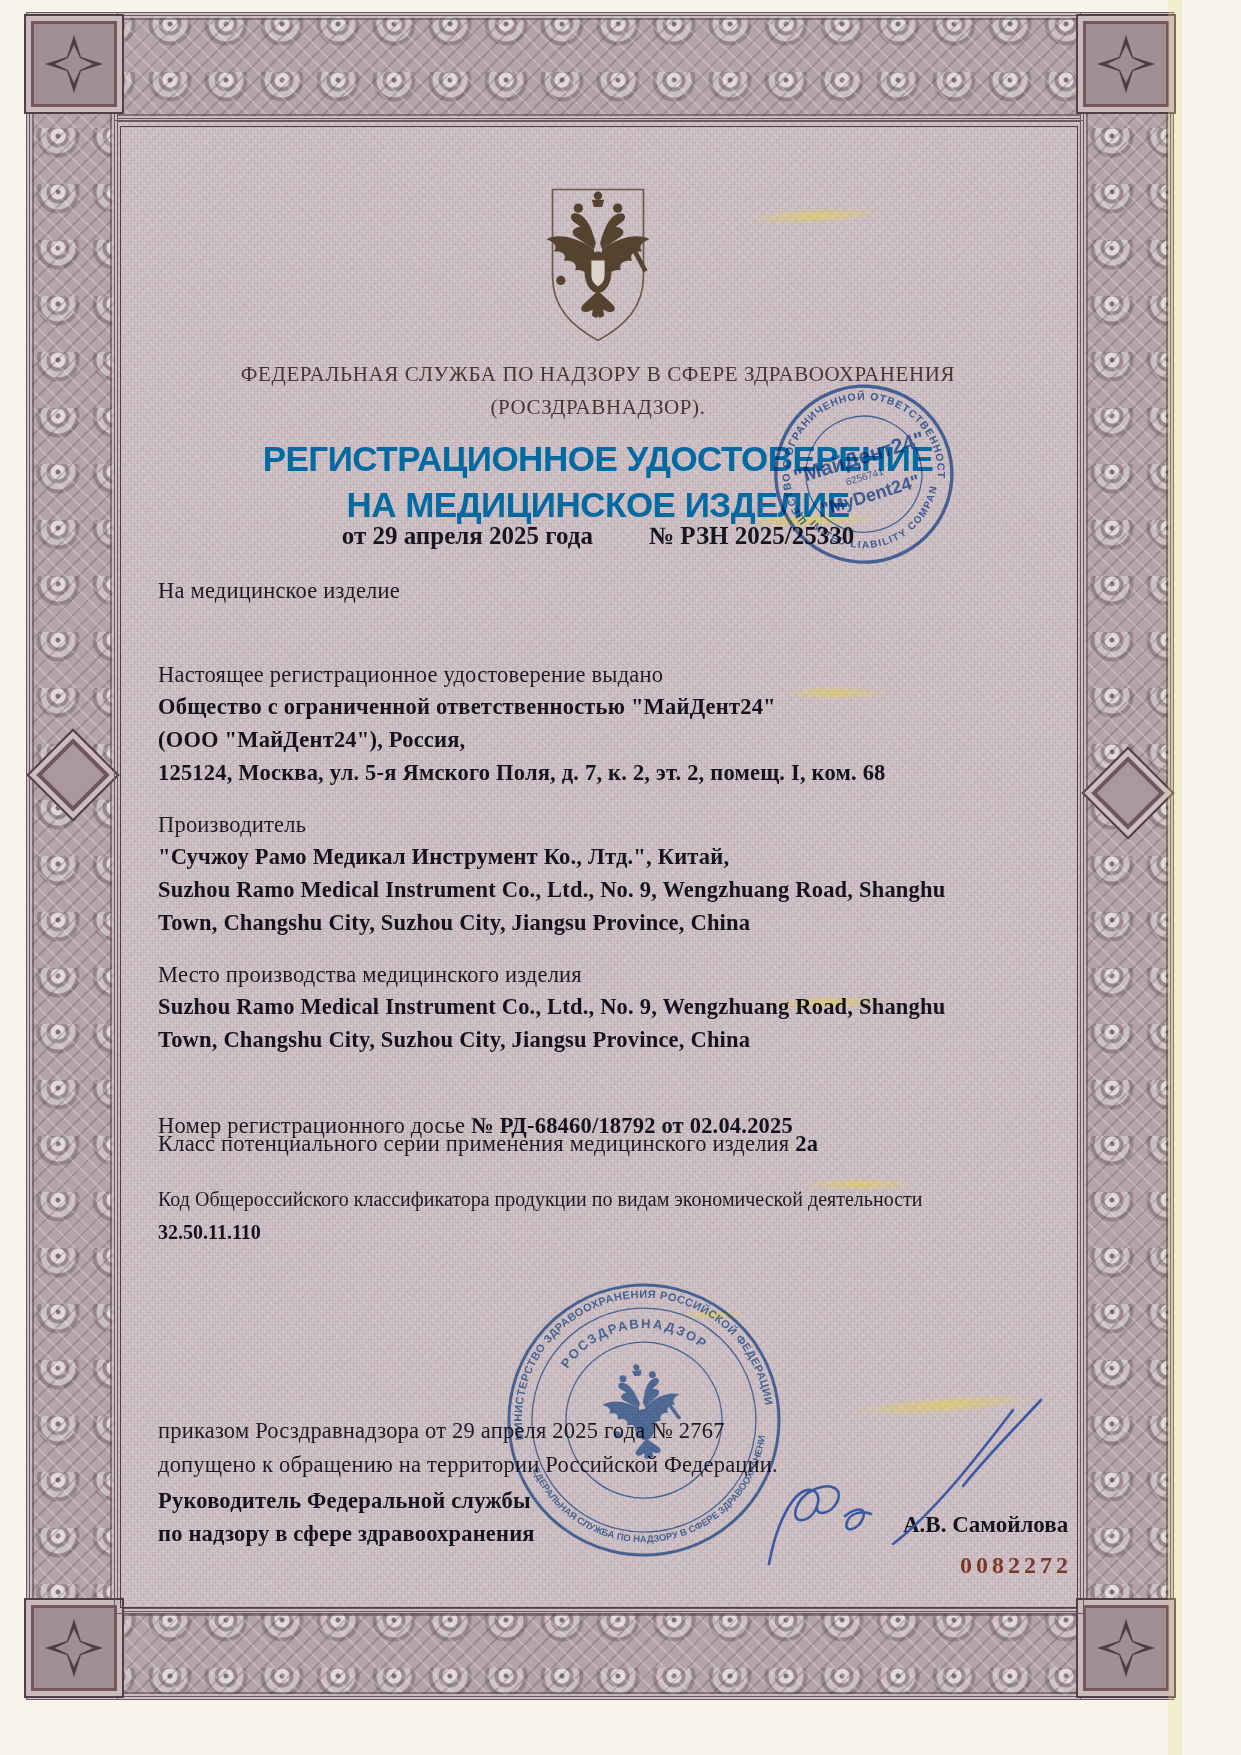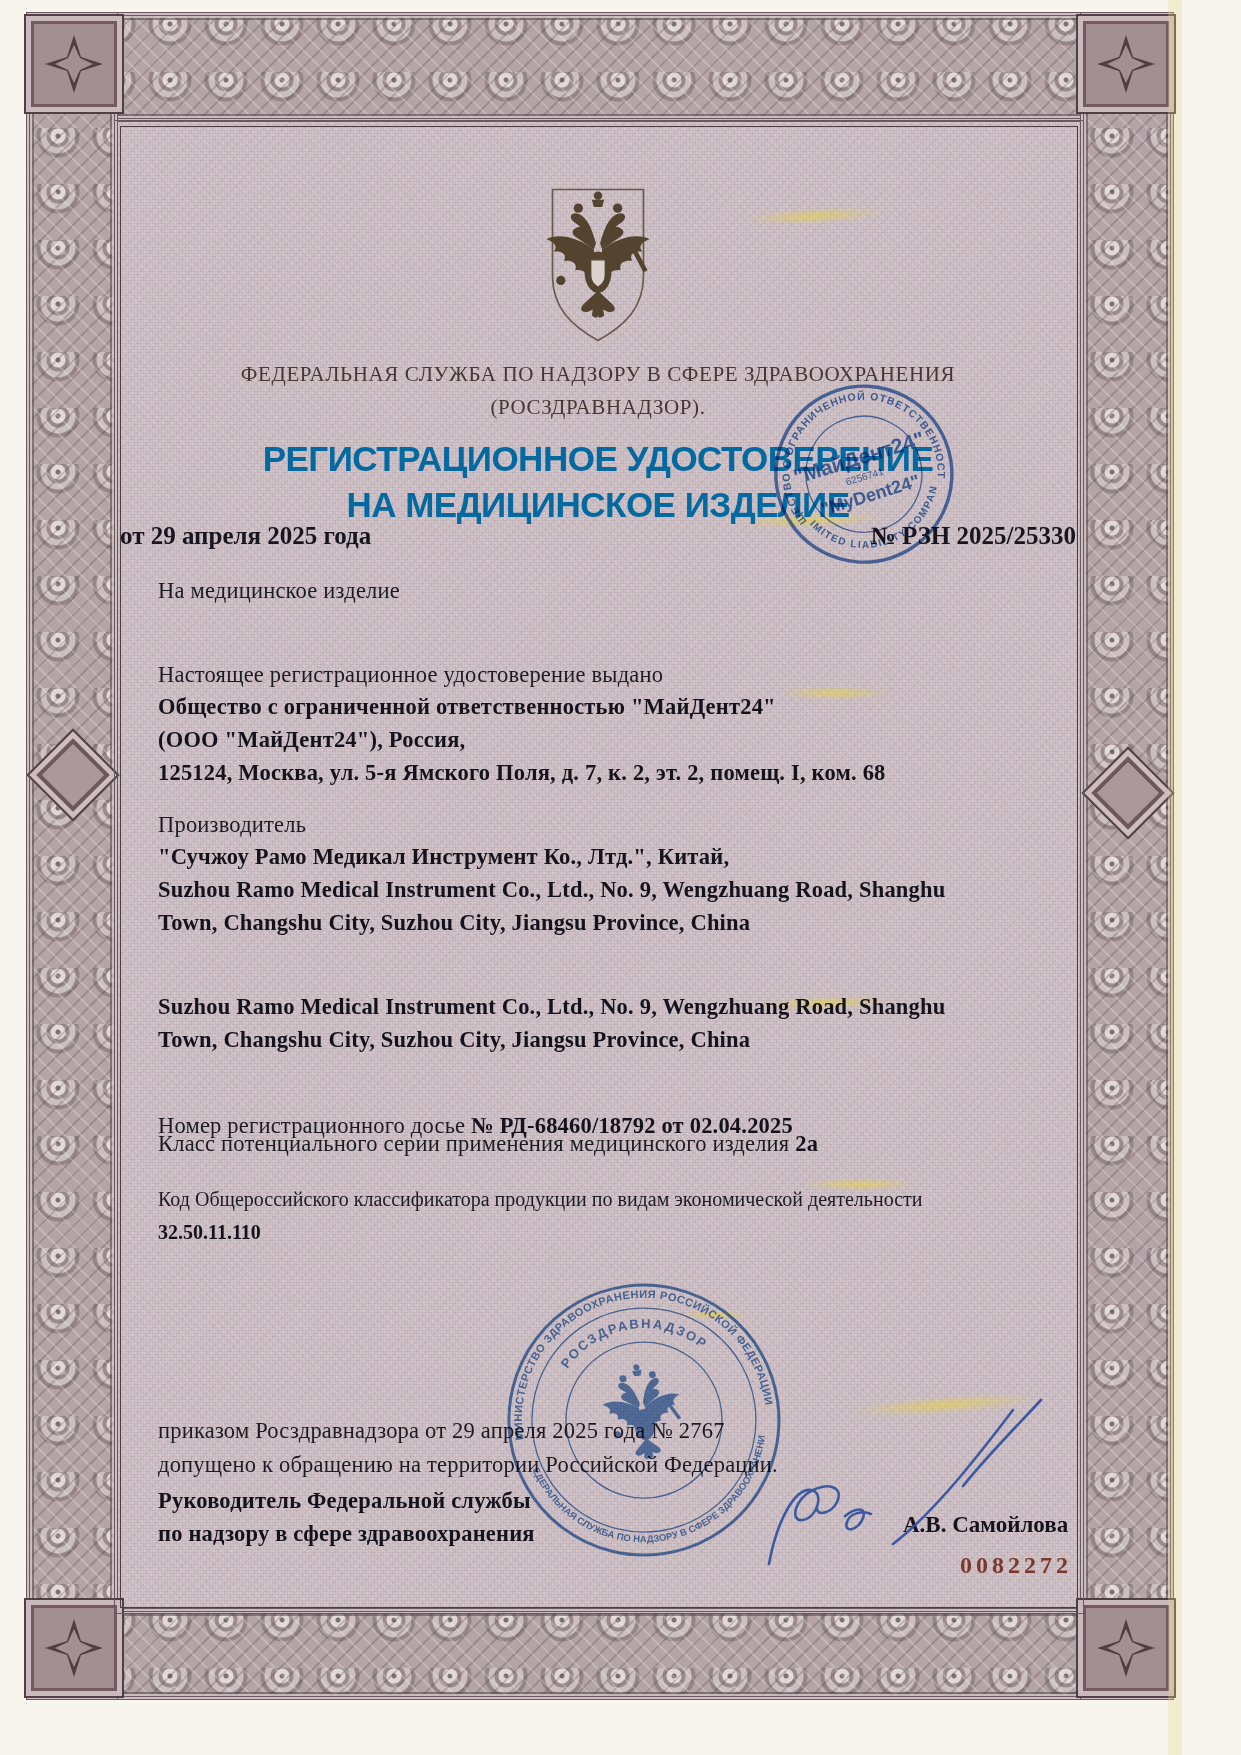--- a/index.html
+++ b/index.html
@@ -62,21 +62,21 @@
     font-size:22.5px;color:#1c1a22;letter-spacing:.2px;
   }
   .b{font-weight:bold;color:#14121c;}
   .para{position:absolute;left:158px;width:802px;font-size:20px;line-height:33px;color:#1c1a22;}
   .center-block{left:120px;width:956px;text-align:center;}
   .agency{font-size:21px;line-height:33px;color:#453734;letter-spacing:.6px;}
   .doc-title{
     font-family:"Liberation Sans","DejaVu Sans",sans-serif;
     font-weight:bold;font-size:35px;line-height:46px;color:#0369a1;letter-spacing:-.5px;
   }
-  .date-row{display:flex;justify-content:space-between;gap:56px;font-weight:bold;font-size:25px;color:#171520;}
+  .date-row{display:flex;justify-content:center;gap:56px;font-weight:bold;font-size:25px;color:#171520;}
   .sign-name{position:absolute;left:903px;top:1512px;font-weight:bold;font-size:23px;color:#14121c;white-space:nowrap;}
   .serial{
     position:absolute;left:960px;top:1552px;
     font-weight:bold;font-size:24px;letter-spacing:4px;color:#7d372b;white-space:nowrap;
   }
   
   .stamp{mix-blend-mode:multiply;}
   .smudge{position:absolute;border-radius:50%;
     background:radial-gradient(ellipse at center, rgba(233,212,55,.55) 0%, rgba(233,212,55,0) 70%);}
   .s1{left:745px;top:208px;width:140px;height:16px;transform:rotate(-3deg);}
@@ -181,20 +181,21 @@
   <div class="line" style="top:662px">Настоящее регистрационное удостоверение выдано</div>
   <div class="line b" style="top:694px">Общество с ограниченной ответственностью "МайДент24"</div>
   <div class="line b" style="top:727px">(ООО "МайДент24"), Россия,</div>
   <div class="line b" style="top:760px">125124, Москва, ул. 5-я Ямского Поля, д. 7, к. 2, эт. 2, помещ. I, ком. 68</div>
 
   <div class="line" style="top:812px">Производитель</div>
   <div class="line b" style="top:844px">"Сучжоу Рамо Медикал Инструмент Ко., Лтд.", Китай,</div>
   <div class="line b" style="top:877px">Suzhou Ramo Medical Instrument Co., Ltd., No. 9, Wengzhuang Road, Shanghu</div>
   <div class="line b" style="top:910px">Town, Changshu City, Suzhou City, Jiangsu Province, China</div>
 
+  <div class="line" style="top:962px">Место производства медицинского изделия</div>
   <div class="line b" style="top:994px">Suzhou Ramo Medical Instrument Co., Ltd., No. 9, Wengzhuang Road, Shanghu</div>
   <div class="line b" style="top:1027px">Town, Changshu City, Suzhou City, Jiangsu Province, China</div>
 
   <div class="line" style="top:1113px"><span>Номер регистрационного досье</span>&nbsp;<span class="b">№ РД-68460/18792 от 02.04.2025</span></div>
 
   <div class="line" style="top:1131px"><span>Класс потенциального серии применения медицинского изделия</span>&nbsp;<span class="b">2а</span></div>
 
   <div class="para" style="top:1183px"><span>Код Общероссийского классификатора продукции по видам экономической деятельности</span> <span class="b">32.50.11.110</span></div>
 
 

